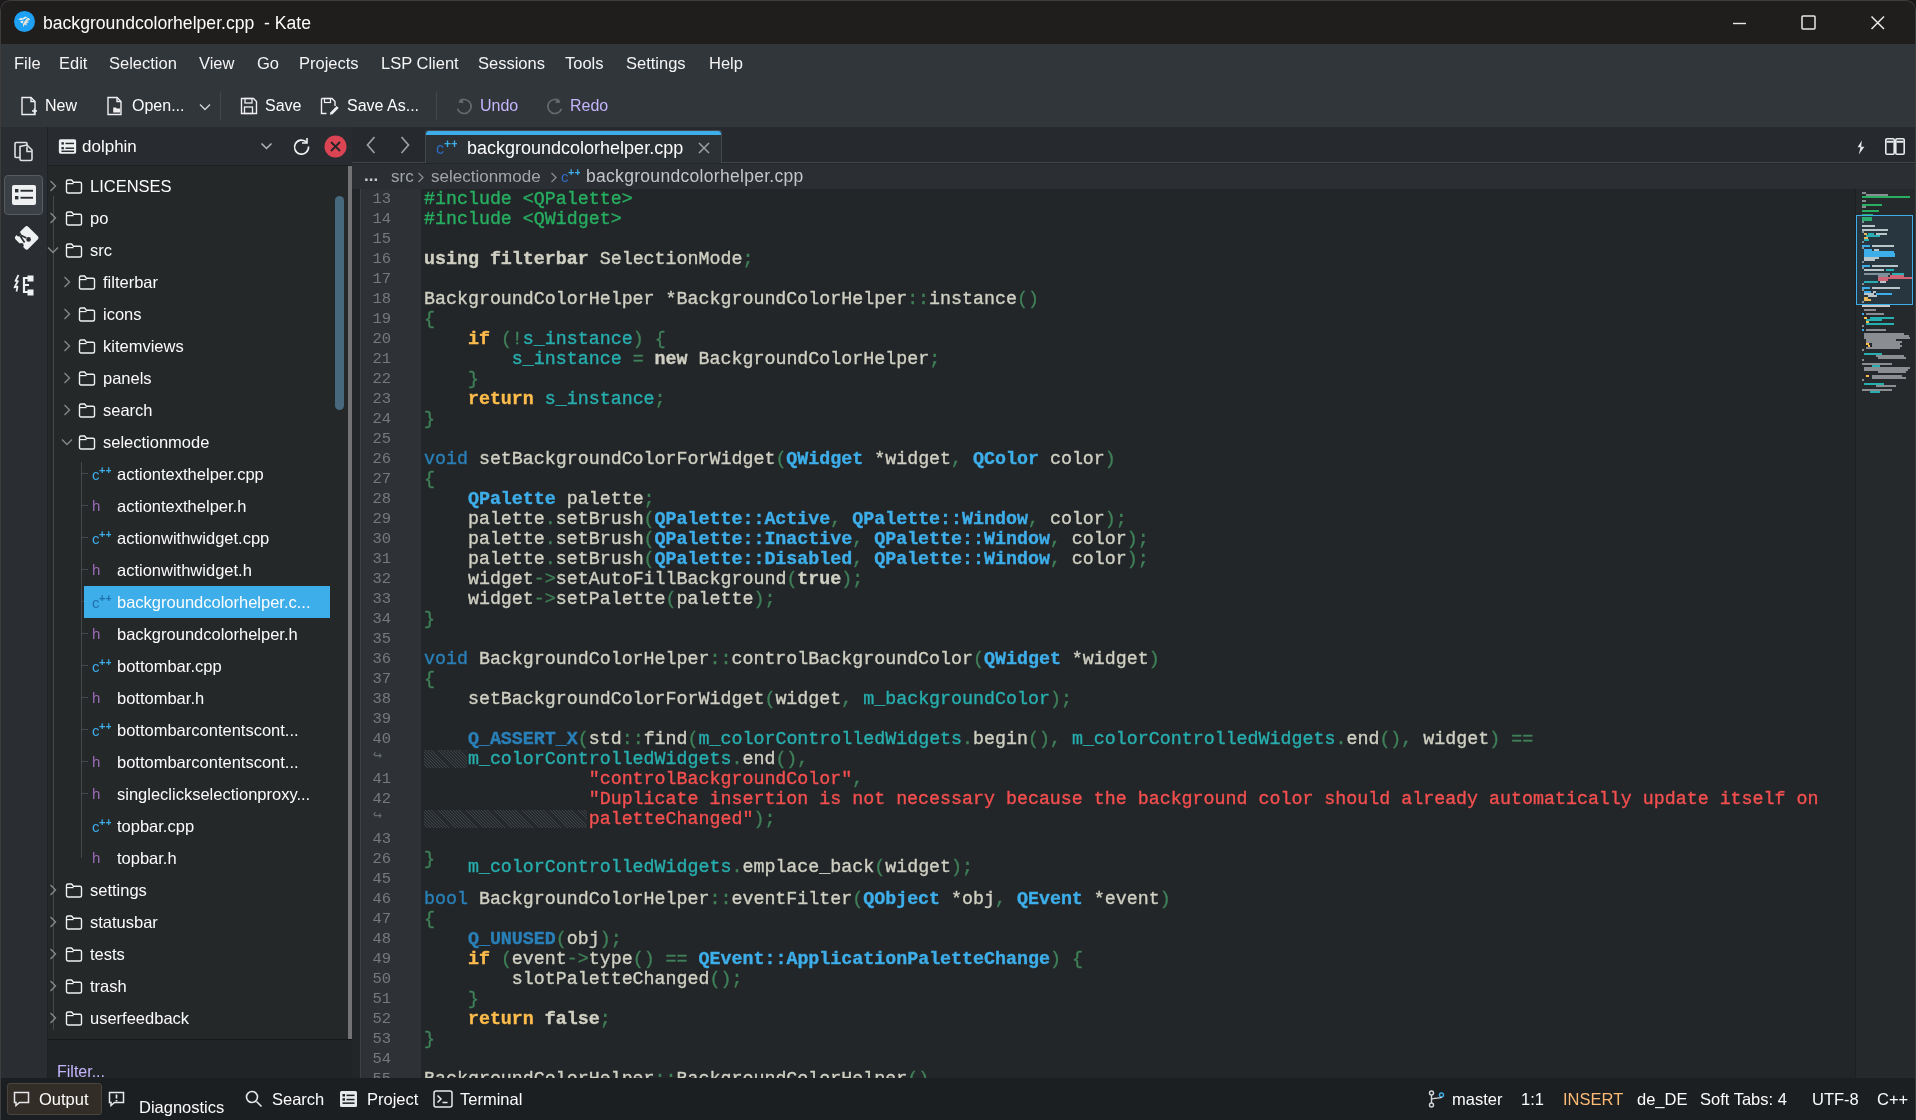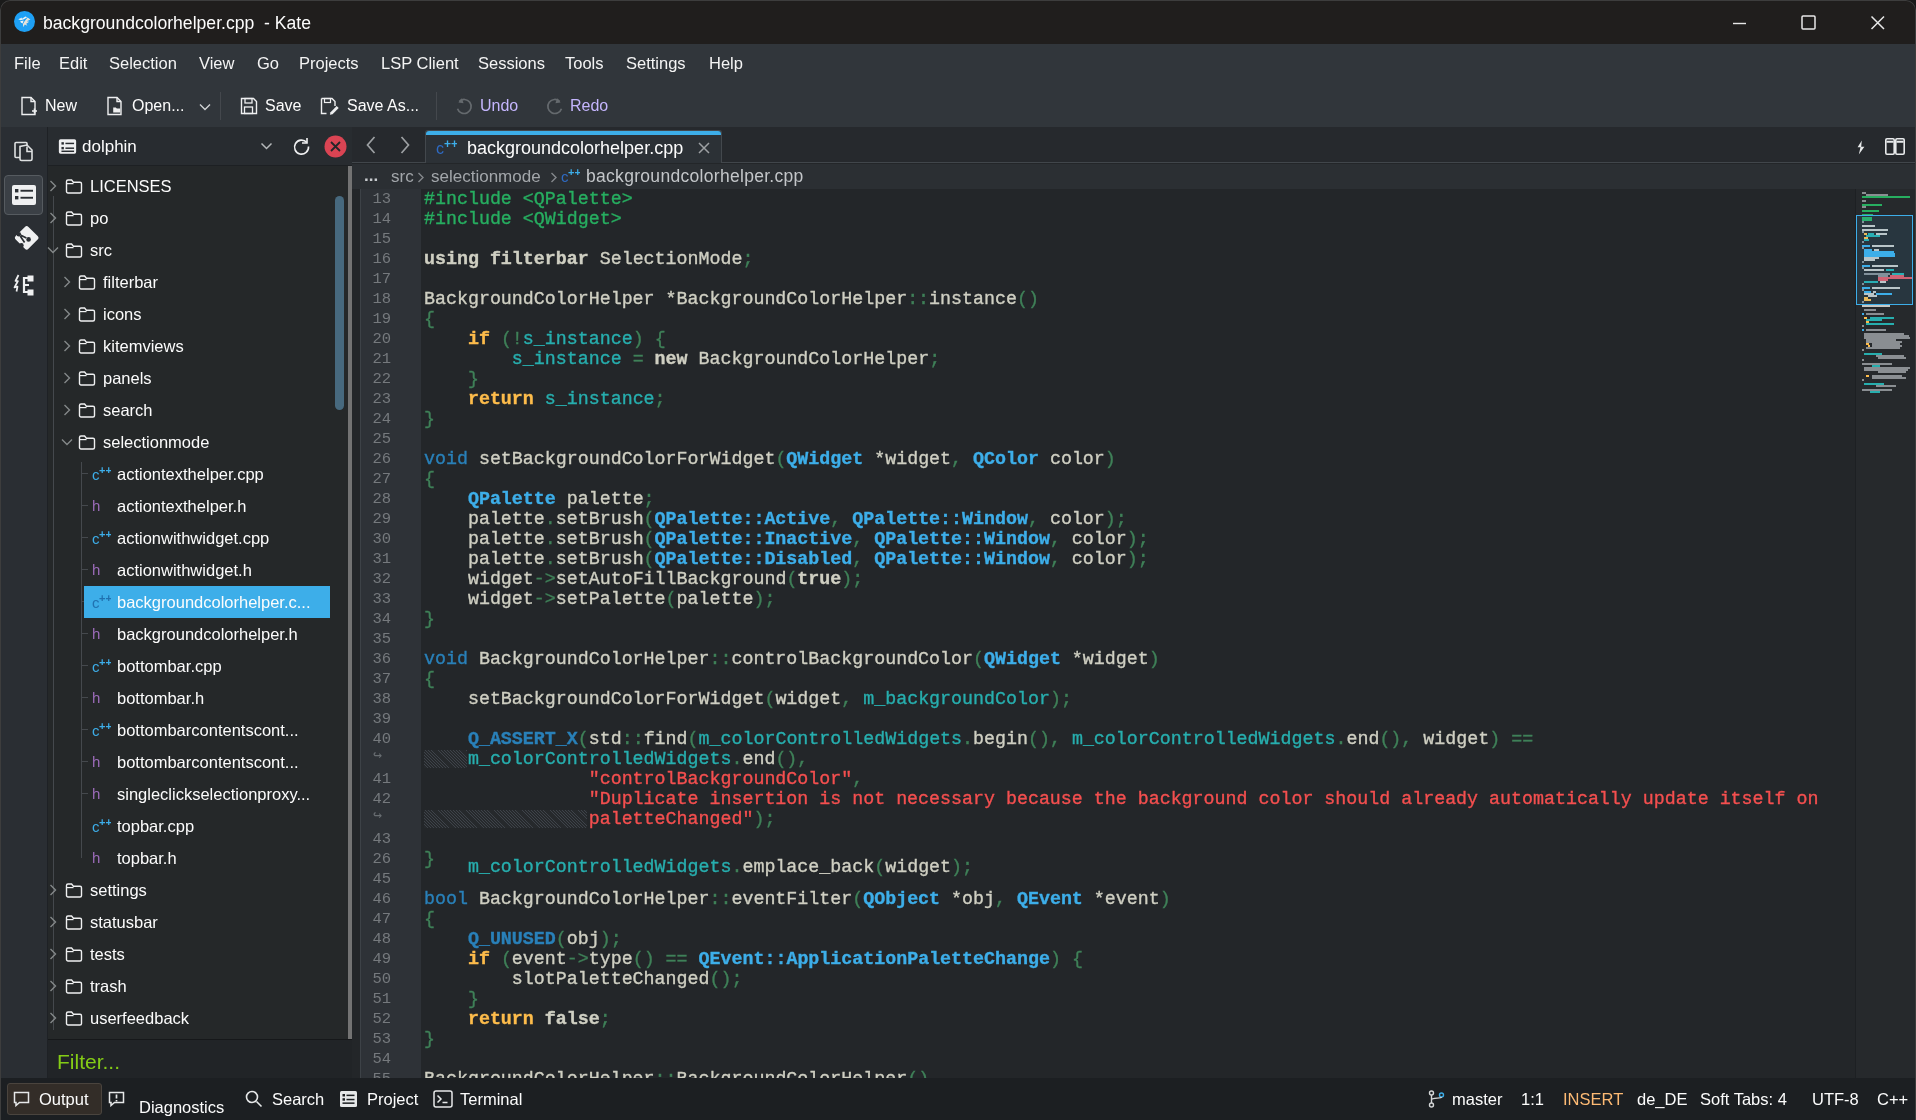--- a/index.html
+++ b/index.html
@@ -373,21 +373,21 @@
         <svg width="10" height="14" viewBox="0 0 10 14" style="position:absolute;top:9px;left:0px">
           <path d="M2.5 2 l5 5 -5 5" fill="none" stroke="#848889" stroke-width="1.4"></path>
         </svg>
         <svg width="18" height="16" viewBox="0 0 18 16" style="position:absolute;top:8px;left:17px">
           <path d="M1.5 3.5 a1.5 1.5 0 0 1 1.5 -1.5 h3.6 l1.8 2.2 h6.6 a1.5 1.5 0 0 1 1.5 1.5 v7.8 a1.5 1.5 0 0 1 -1.5 1.5 h-12 a1.5 1.5 0 0 1 -1.5 -1.5 z" fill="none" stroke="#eff0f1" stroke-width="1.4"></path>
           <path d="M1.5 5.6 h7" stroke="#eff0f1" stroke-width="1.2" fill="none"></path>
         </svg>
         <div class="tlabel" style="left:42px">userfeedback</div>
       </div>
   <div class="abs" style="left:0;top:912px;width:304px;height:39px;background:#212427;border-top:1px solid #16181a">
-    <div class="abs" style="left:9px;top:2px;height:39px;line-height:39px;font-size:21px;color:#84cc16">Filter...</div>
+    <div class="abs" style="left:9px;top:12px;height:39px;line-height:39px;font-size:16px;color:#c4b5fd">Filter...</div>
   </div>
   <div class="abs" style="left:287px;top:69px;width:9px;height:214px;background:#47697e;border-radius:4.5px"></div>
  </div>
  <div id="treehead" class="abs">
   <svg class="icon" style="left:10px;top:10px" width="19" height="19" viewBox="0 0 22 21">
         <rect x="1" y="2" width="20" height="17" rx="2" fill="#eff0f1"></rect>
         <rect x="4" y="5.5" width="2.8" height="2.8" fill="#282c30"></rect>
         <rect x="8.6" y="6.1" width="10" height="1.7" fill="#282c30"></rect>
         <rect x="4" y="11" width="2.8" height="2.8" fill="#282c30"></rect>
         <rect x="8.6" y="11.6" width="10" height="1.7" fill="#282c30"></rect>

